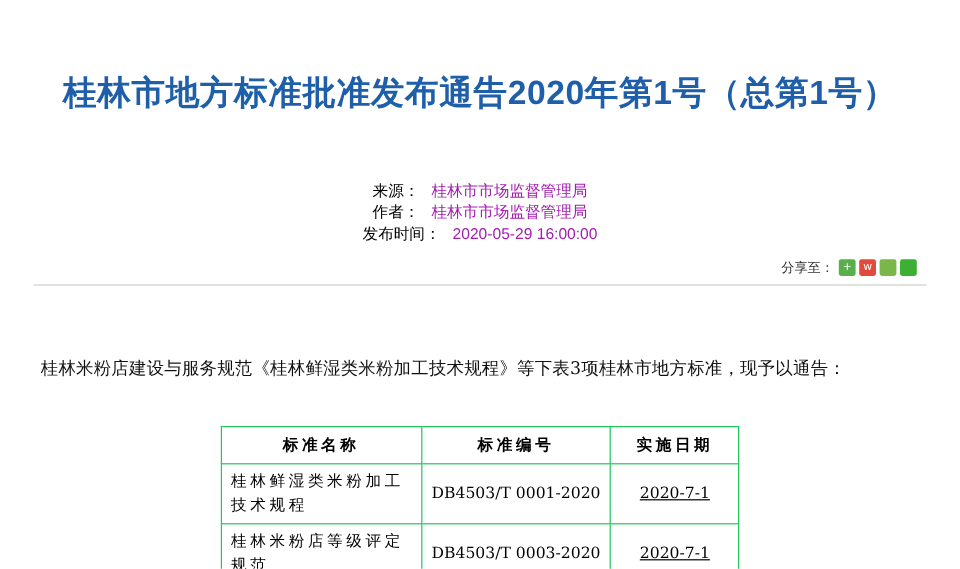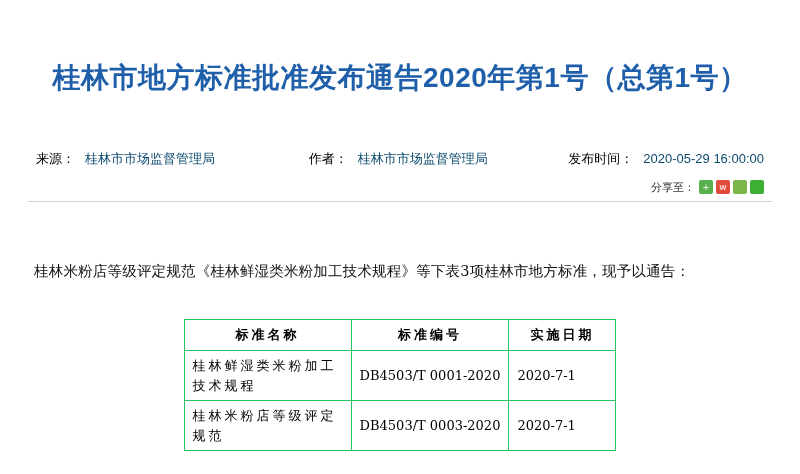--- a/index.html
+++ b/index.html
@@ -31,31 +31,32 @@
     padding-bottom: 8px;
     font-family: "Liberation Sans", sans-serif;
   }
   .meta-row {
     display: flex;
     align-items: center;
     justify-content: space-between;
     font-size: 13px;
     color: #111;
     padding: 26px 8px 8px 8px;
+    flex-direction: column;
   }
   .meta-item {
     display: flex;
     align-items: baseline;
     white-space: nowrap;
   }
   .meta-label {
     color: #000;
   }
   .meta-value {
-    color: #0c4a6e;
+    color: #a21caf;
     margin-left: 10px;
   }
   .meta-gap-1 { width: 100px; }
   .meta-gap-2 { width: 86px; }
   .share-row {
     display: flex;
     align-items: center;
     justify-content: flex-end;
     padding: 4px 8px 6px 0;
     font-size: 11px;
@@ -124,22 +125,23 @@
     line-height: 1.5;
     text-align: left;
   }
   td.c-code {
     width: 140px;
     text-align: center;
     white-space: nowrap;
   }
   td.c-date {
     width: 90px;
-    text-align: left;
+    text-align: center;
     white-space: nowrap;
+    text-decoration: underline;
   }
   th.h-name { width: 150px; }
   th.h-code { width: 140px; }
   th.h-date { width: 90px; }
 </style>
 </head>
 <body>
 
 <div class="page">
 
@@ -167,21 +169,21 @@
     <span class="share-icons">
       <span class="share-ico ico-plus">+</span>
       <span class="share-ico ico-red">w</span>
       <span class="share-ico ico-green"></span>
       <span class="share-ico ico-wechat"></span>
     </span>
   </div>
 
   <div class="divider"></div>
 
-  <p class="body-text">桂林米粉店等级评定规范《桂林鲜湿类米粉加工技术规程》等下表3项桂林市地方标准，现予以通告：</p>
+  <p class="body-text">桂林米粉店建设与服务规范《桂林鲜湿类米粉加工技术规程》等下表3项桂林市地方标准，现予以通告：</p>
 
   <div class="table-wrap">
     <table class="std">
       <thead>
         <tr>
           <th class="h-name">标准名称</th>
           <th class="h-code">标准编号</th>
           <th class="h-date">实施日期</th>
         </tr>
       </thead>

